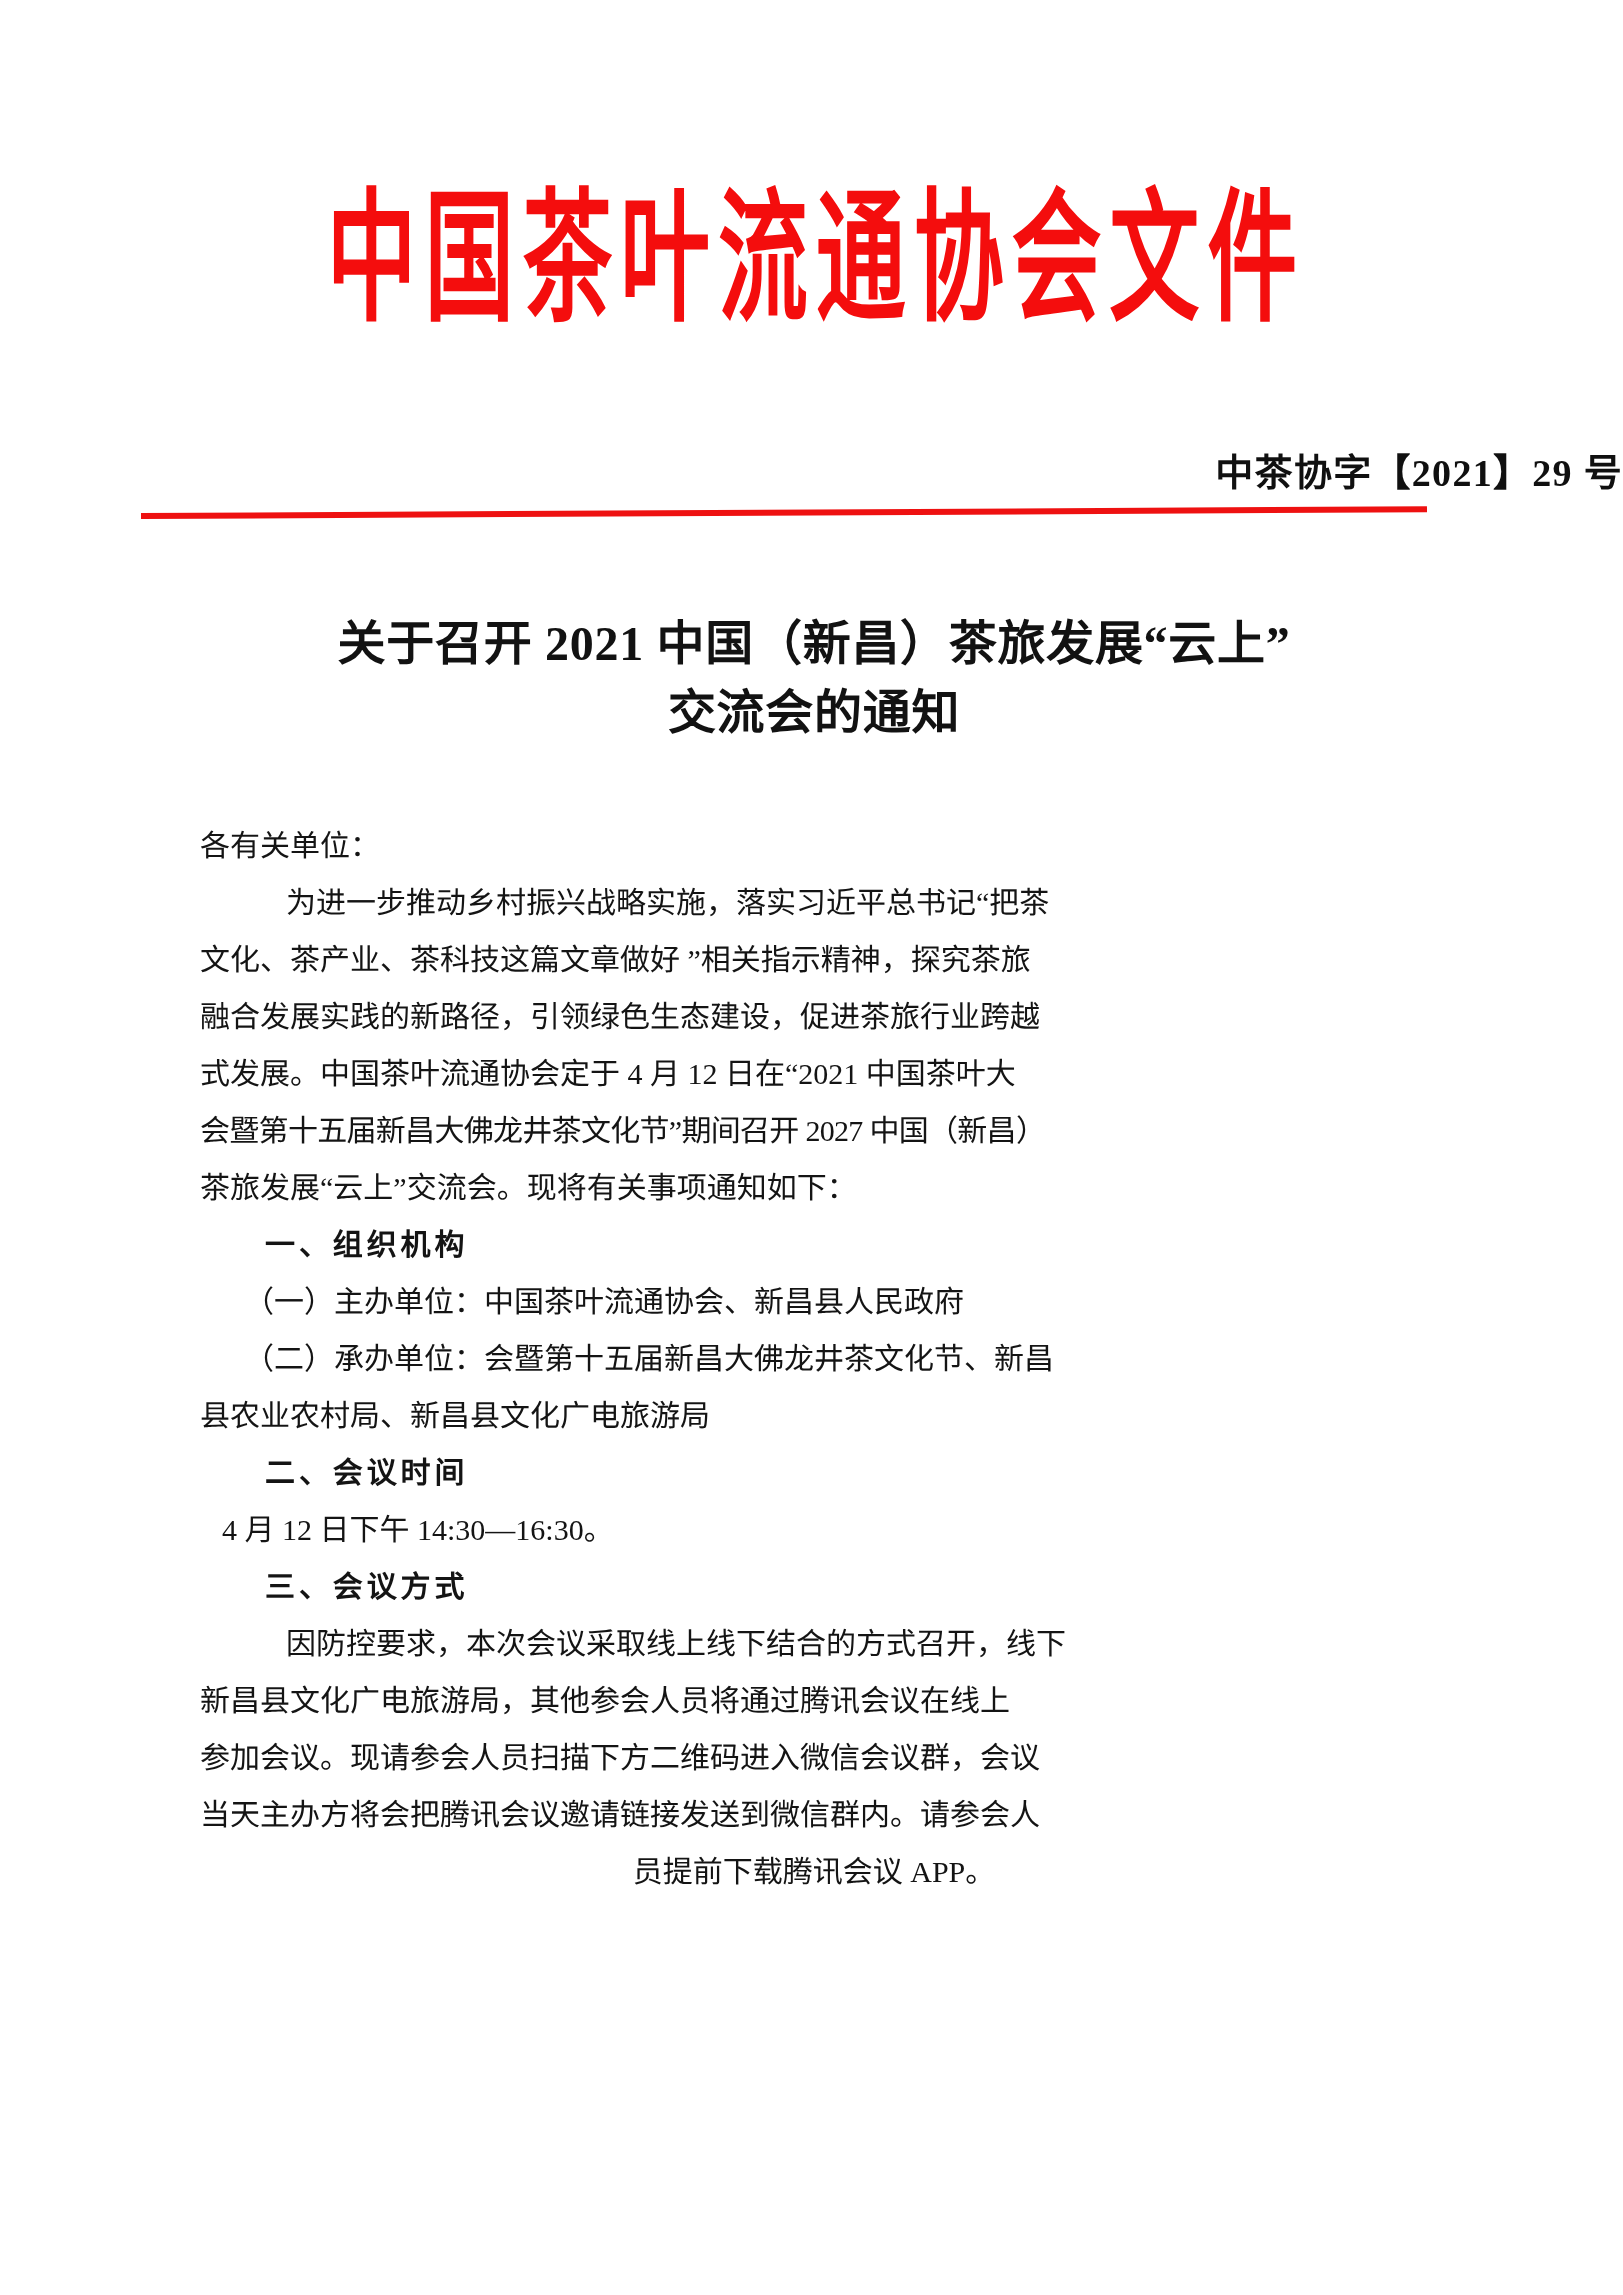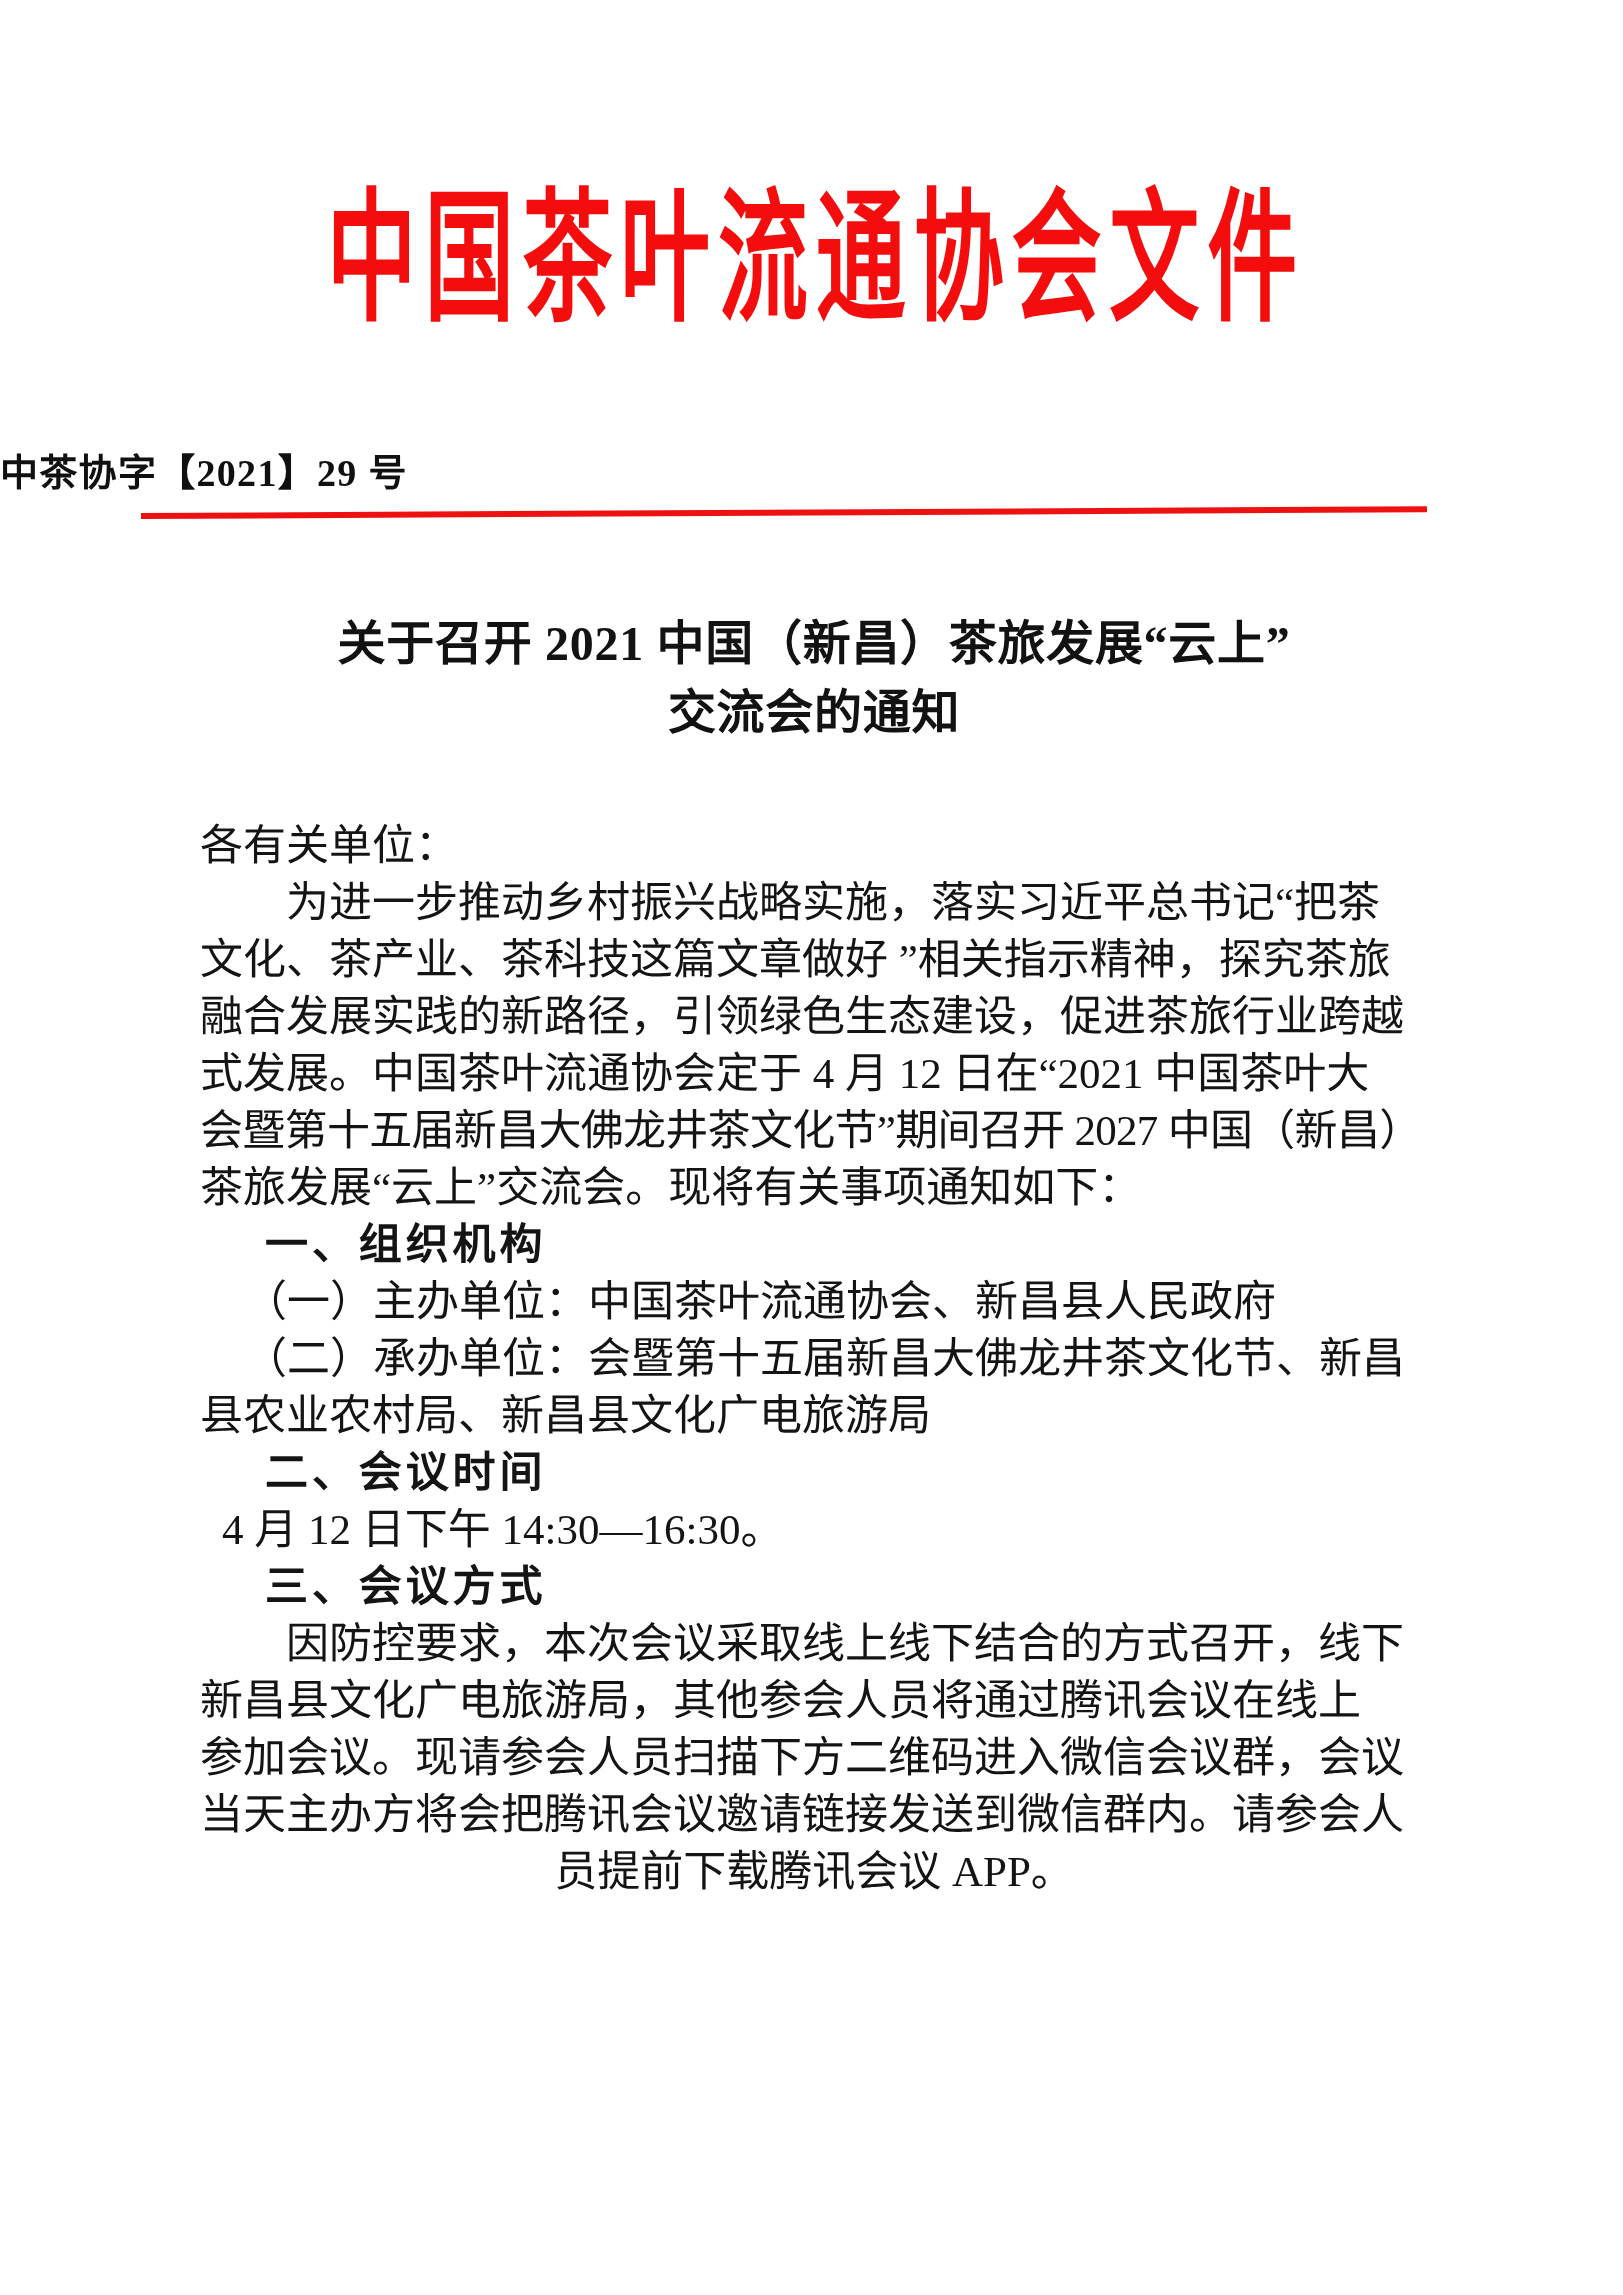--- a/index.html
+++ b/index.html
@@ -41,21 +41,21 @@
     white-space: nowrap;
     text-indent: 11.8px;
   }
 
   
   .doc-number {
     position: absolute;
     left: 0;
     top: 453px;
     width: 1623px;
-    text-align: left;
+    text-align: right;
     color: #101010;
     font-family: "Liberation Serif", "DejaVu Serif", serif;
     font-weight: 700;
     font-size: 38px;
     letter-spacing: 1.3px;
     line-height: 1.1;
     white-space: nowrap;
   }
 
   
@@ -87,21 +87,21 @@
   .doc-title .tline { display: block; white-space: nowrap; }
 
   
   .body-block {
     position: absolute;
     left: 200px;
     top: 817px;
     width: 1228px;
     color: #141414;
     font-family: "Liberation Serif", "DejaVu Serif", serif;
-    font-size: 43px;
+    font-size: 30px;
     line-height: 57px;
   }
 
   .ln {
     display: block;
     white-space: nowrap;
     letter-spacing: 0;
   }
 
   .ln.ind2 { padding-left: 86px; }   

